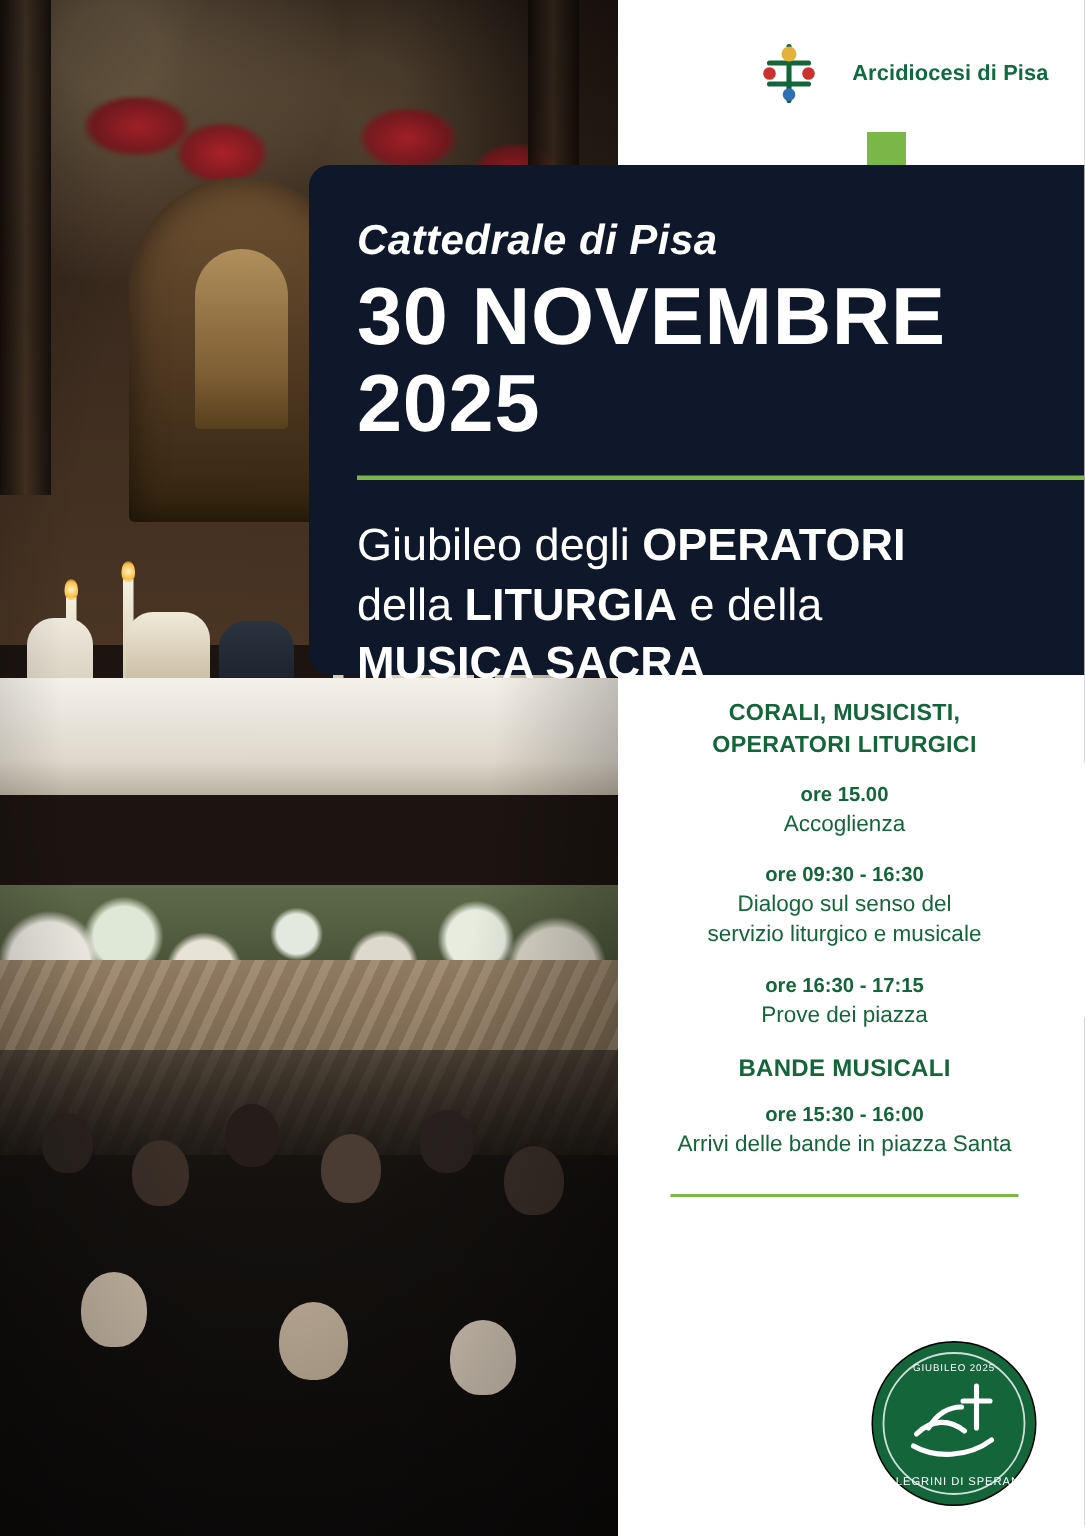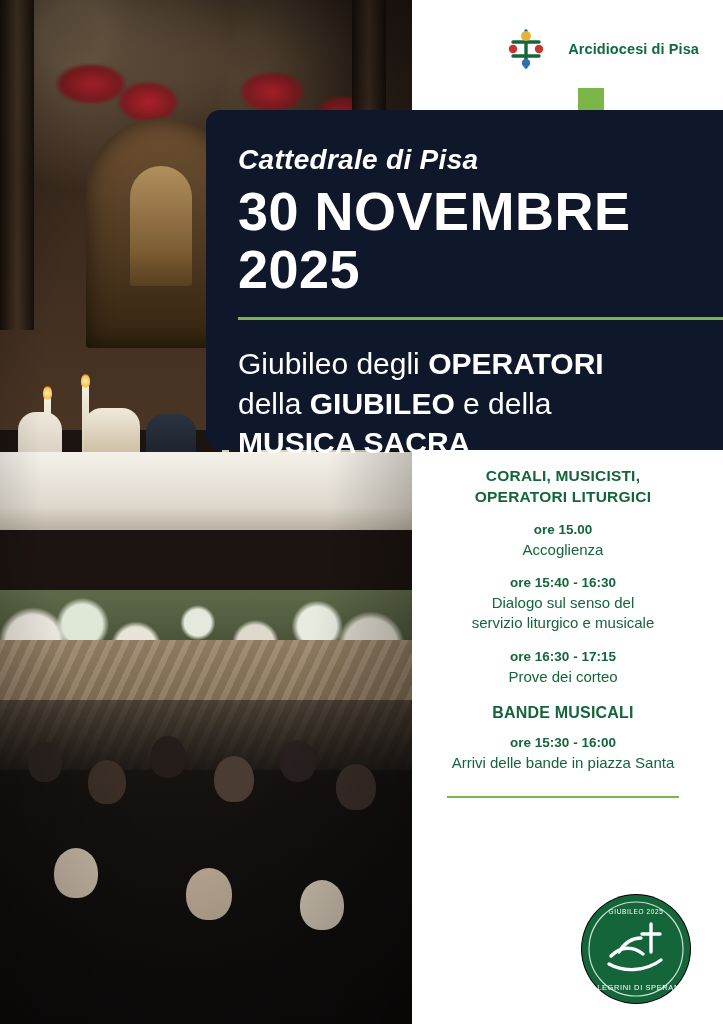--- a/index.html
+++ b/index.html
@@ -333,49 +333,49 @@
 
   <div class="card">
     <div class="place">Cattedrale di Pisa</div>
     <div class="date">30 NOVEMBRE 2025</div>
     <div class="rule"></div>
     <div class="title">
       <div>
         <span>Giubileo degli </span><b>OPERATORI</b>
       </div>
       <div>
-        <span>della </span><b>GIUBILEO</b><span> e della</span>
+        <span>della </span><b>LITURGIA</b><span> e della</span>
       </div>
       <div>
         <b>MUSICA SACRA</b>
       </div>
     </div>
   </div>
 
   <div class="schedule">
 
     <div class="sec-head">
       <div>CORALI, MUSICISTI,</div>
       <div>OPERATORI LITURGICI</div>
     </div>
 
     <div class="slot">
       <div class="time">ore 15.00</div>
       <div class="desc">Accoglienza</div>
     </div>
 
     <div class="slot">
-      <div class="time">ore 15:40 - 16:30</div>
+      <div class="time">ore 09:30 - 16:30</div>
       <div class="desc">Dialogo sul senso del</div>
       <div class="desc">servizio liturgico e musicale</div>
     </div>
 
     <div class="slot">
       <div class="time">ore 16:30 - 17:15</div>
-      <div class="desc">Prove dei corteo</div>
+      <div class="desc">Prove dei piazza</div>
     </div>
 
     <div class="sec-head bande">BANDE MUSICALI</div>
 
     <div class="slot">
       <div class="time">ore 15:30 - 16:00</div>
       <div class="desc">Arrivi delle bande in piazza Santa</div>
     </div>
 
     <div class="divider"></div>

